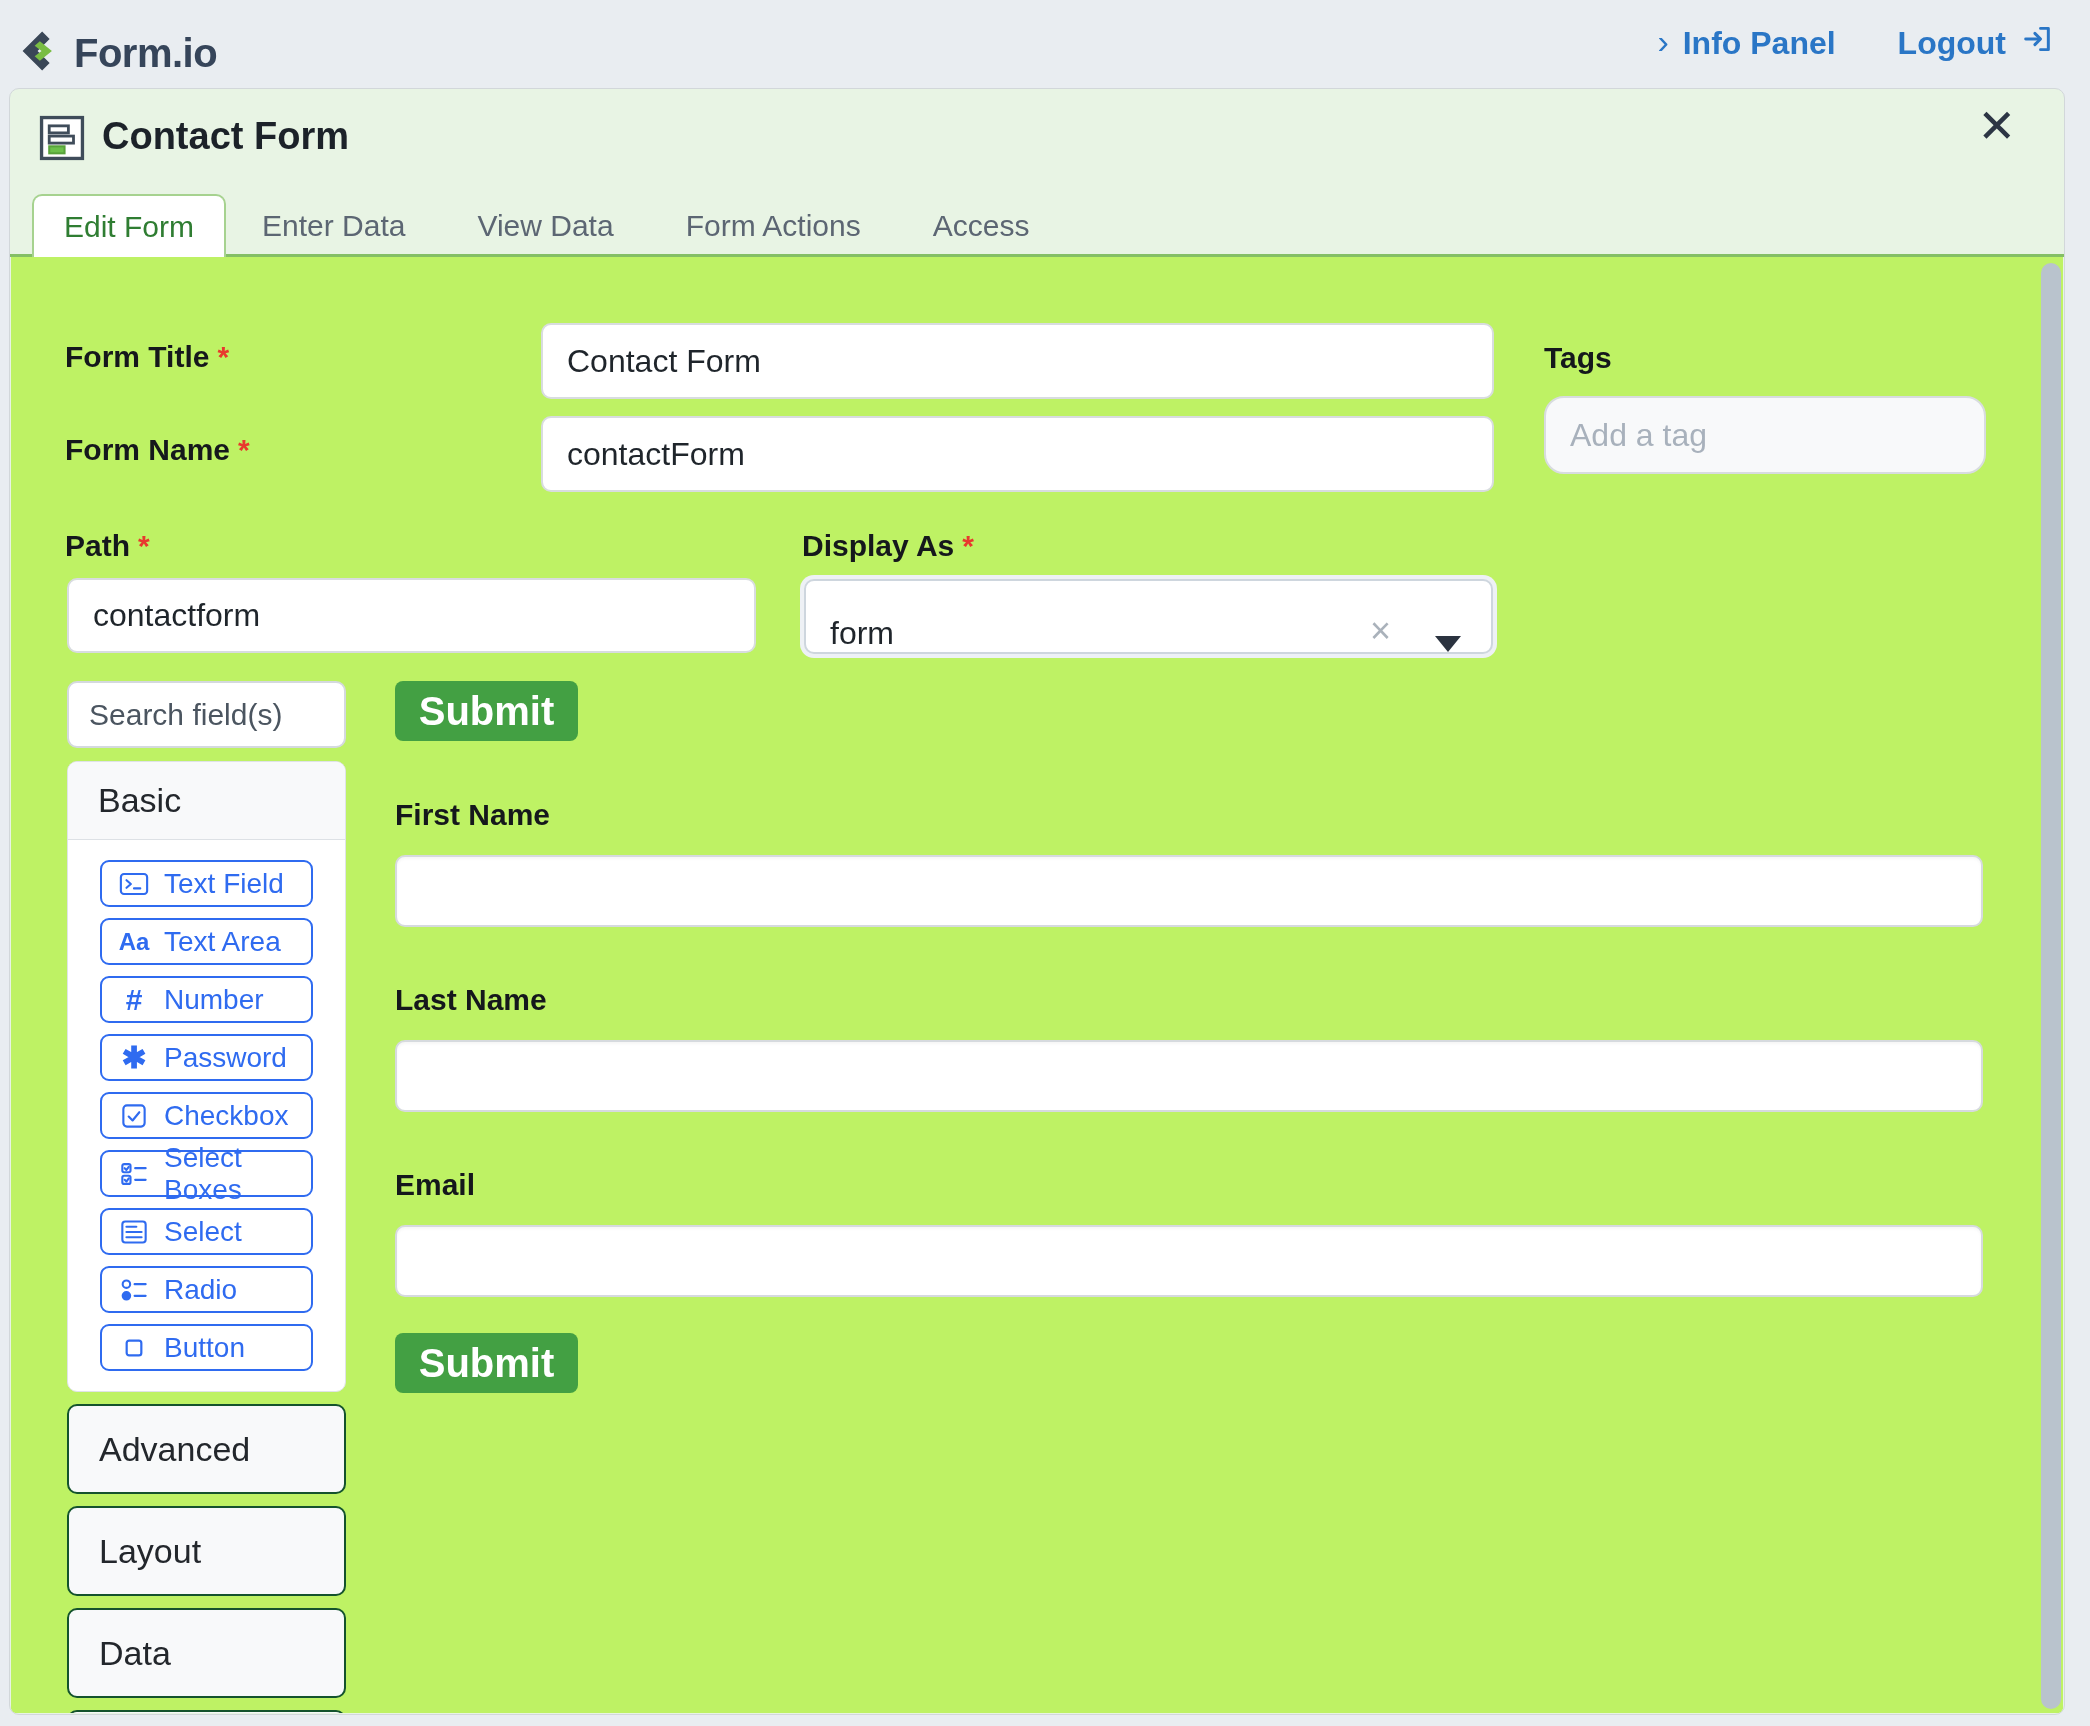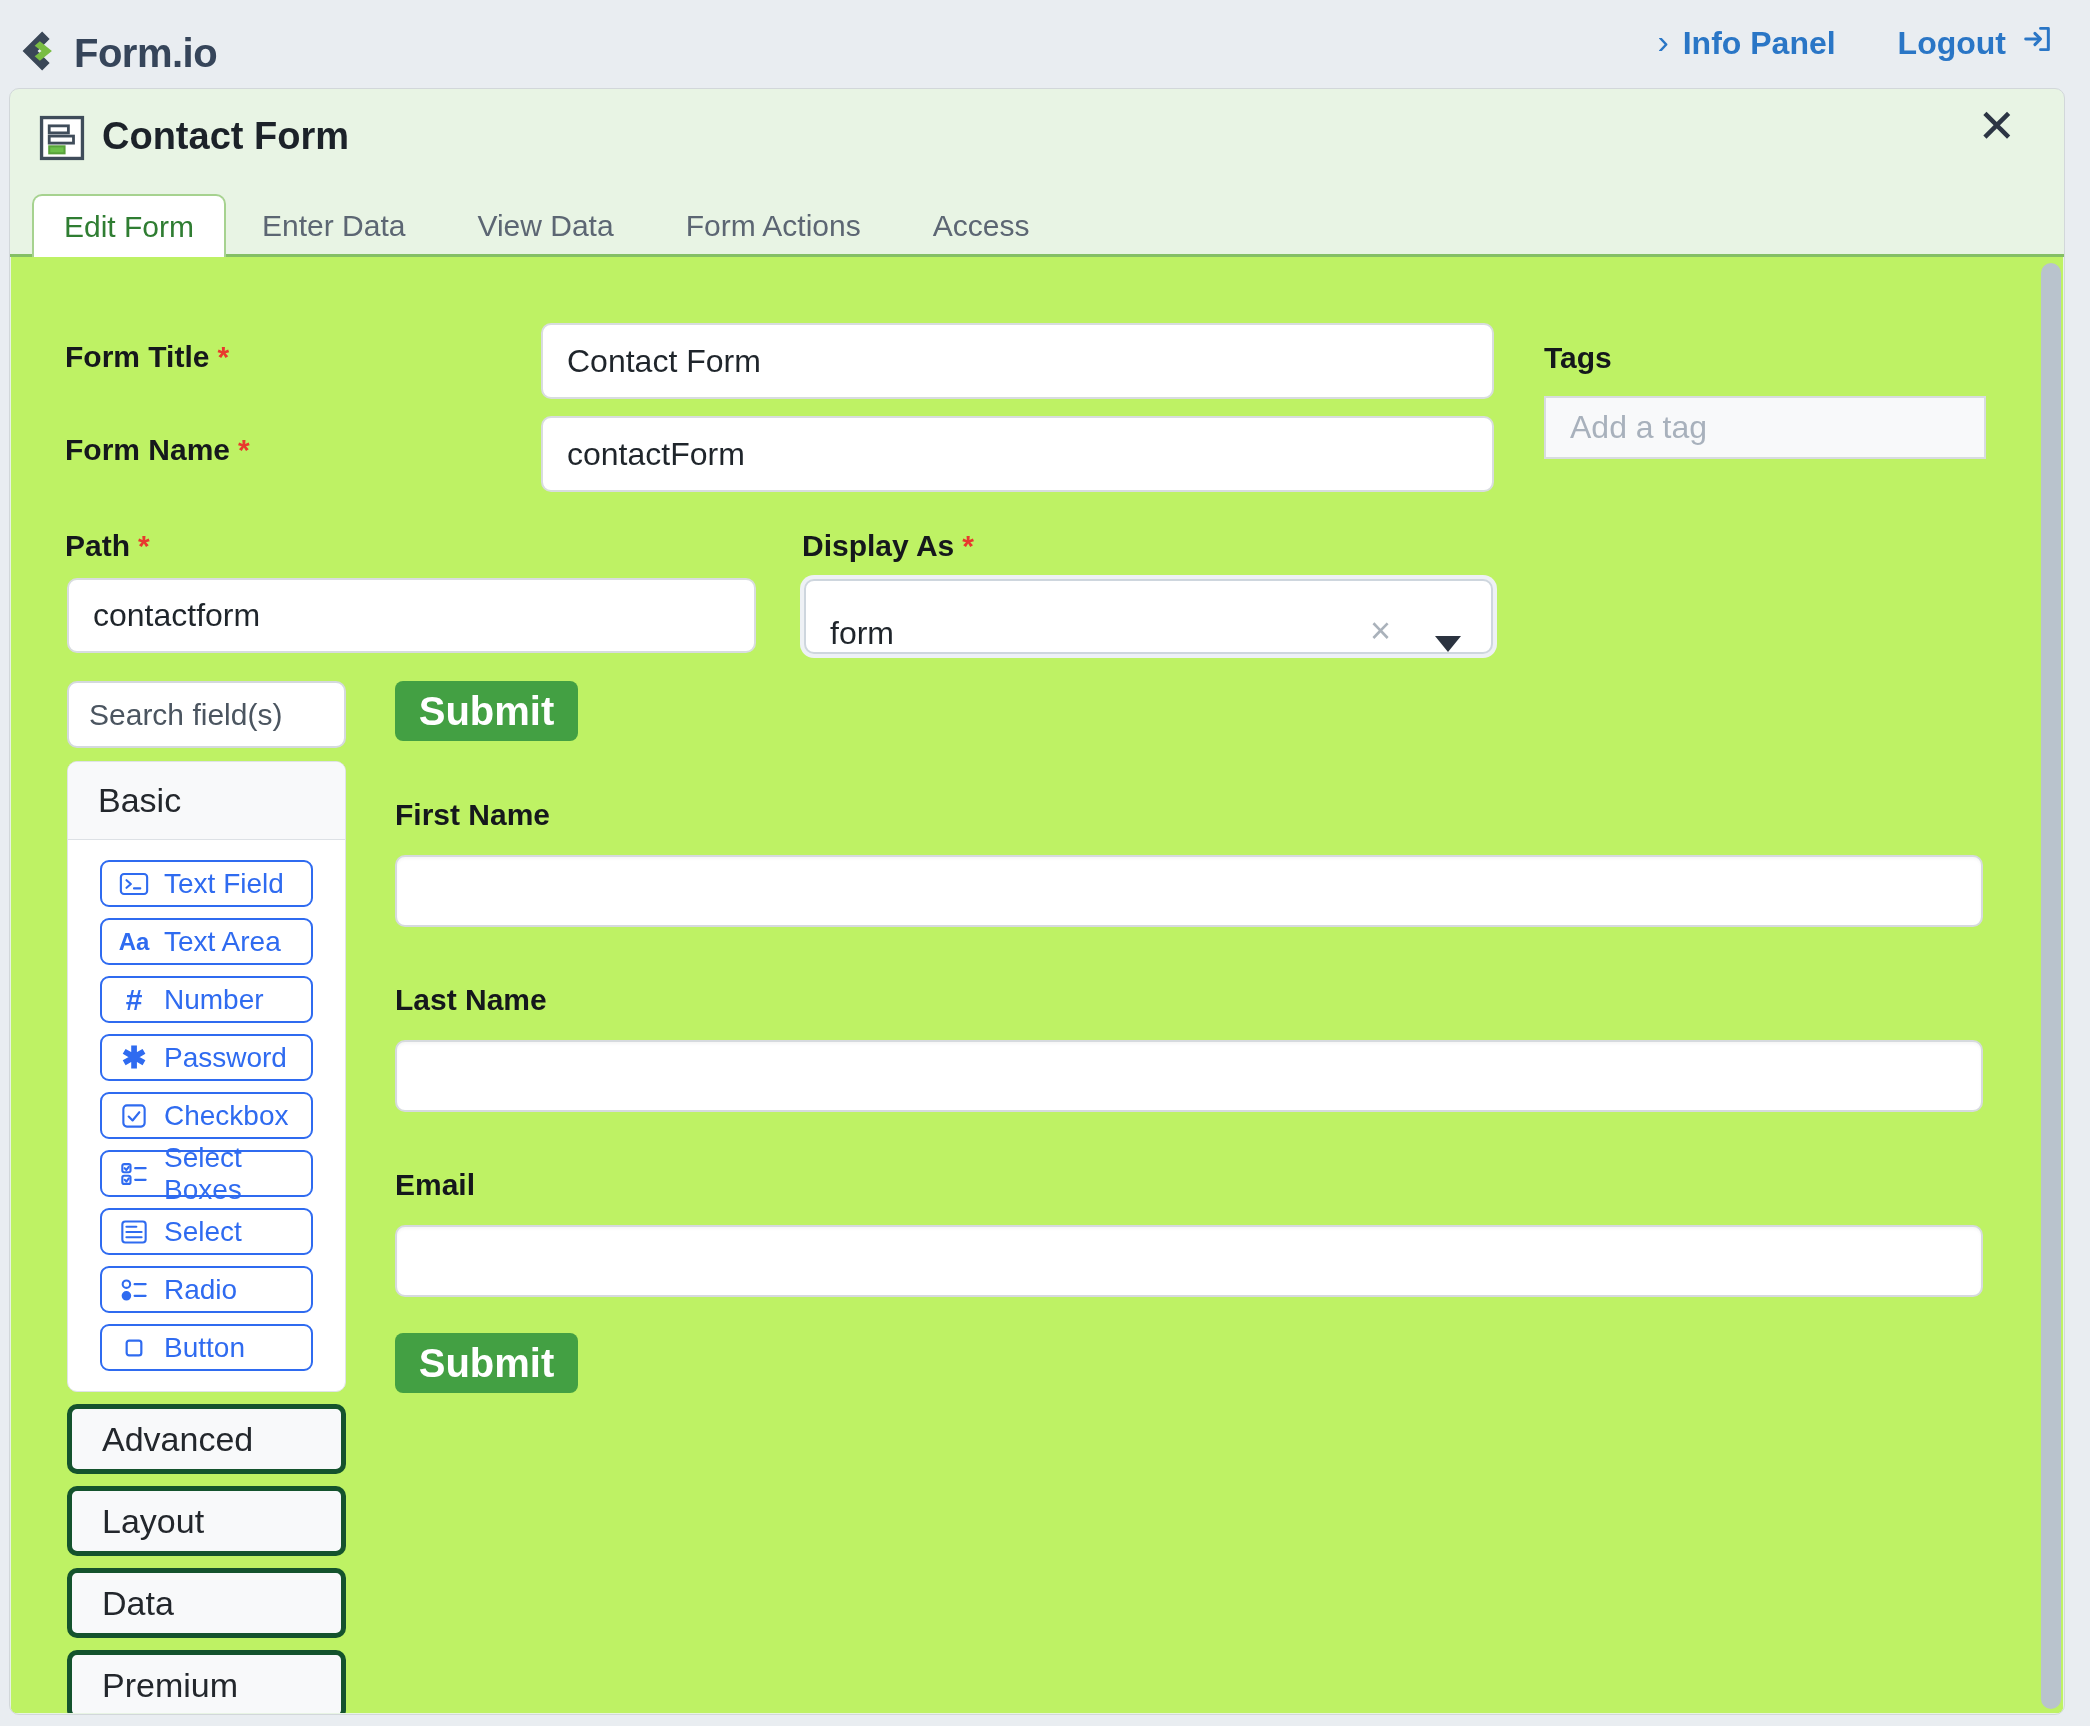--- a/index.html
+++ b/index.html
@@ -32,21 +32,21 @@
   .scroll-thumb { position:absolute; right:2px; top:6px; bottom:4px; width:20px; background:#b9c3cd; border-radius:10px; z-index:5; }
 
   
   .lbl { position:absolute; font-size:30px; font-weight:700; color:#15181c; white-space:nowrap; }
   .req { color:#e8392e; margin-left:8px; font-weight:700; }
   .txt-input { position:absolute; border:2px solid #d8dcdf; border-radius:10px; background:#fff;
                font-family:"Liberation Sans",sans-serif; font-size:32px; color:#1f252b; padding:0 24px; outline:none; }
   .txt-input::placeholder { color:#a8b1bc; }
   .in-form-title { left:530px; top:66px;  width:953px; height:76px; }
   .in-form-name  { left:530px; top:159px; width:953px; height:76px; }
-  .in-tags       { left:1533px; top:139px; width:442px; height:63px; background:#f8f9fa; border-radius:0; }
+  .in-tags       { left:1533px; top:139px; width:442px; height:78px; background:#f8f9fa; border-radius:20px; }
   .in-path       { left:56px;  top:321px; width:689px; height:75px; }
 
   .select-box { position:absolute; left:793px; top:322px; width:689px; height:75px; background:#fff;
                 border:2px solid #ced6de; border-radius:10px; box-shadow:0 0 0 4px #eef1f5;
                 display:flex; align-items:flex-end; padding:0 30px 0 24px; cursor:pointer; }
   .select-value { font-size:32px; color:#1f252b; flex:1; }
   .select-clear { font-size:36px; color:#aab2bb; margin-right:44px; cursor:pointer; }
   .select-caret { width:0; height:0; border-left:13px solid transparent; border-right:13px solid transparent; border-top:16px solid #2b3340; }
 
   
@@ -58,21 +58,21 @@
   .group-box { margin-top:13px; border:1px solid #dfe3e7; border-radius:10px; background:#fff; overflow:hidden; }
   .group-header { height:78px; background:#f8f9fa; border-bottom:1px solid #dde1e5; display:flex; align-items:center;
                   padding-left:30px; font-size:34px; color:#23272c; cursor:pointer; }
   .group-body { padding:20px 32px; display:flex; flex-direction:column; gap:11px; }
   .comp-btn { height:47px; border:2px solid #2f6bf0; border-radius:9px; color:#2f6bf0; display:flex; align-items:center;
               gap:13px; padding-left:15px; font-size:28px; cursor:grab; background:#fff; }
   .comp-ico { width:34px; display:flex; align-items:center; justify-content:center; flex:none; }
   .comp-ico svg { display:block; }
   .glyph-ico { font-size:24px; font-weight:600; color:#2f6bf0; }
   .glyph-ico--big { font-size:30px; }
-  .accordion { margin-top:12px; height:70px; background:#f8f9fa; border:5px solid #14532d; border-radius:10px;
+  .accordion { margin-top:12px; height:90px; background:#f8f9fa; border:2px solid #14532d; border-radius:10px;
                display:flex; align-items:center; padding-left:30px; font-size:34px; color:#23272c; cursor:pointer; }
 
   
   .canvas-col { margin-left:49px; width:1588px; }
   .btn-green { display:inline-block; background:#43a043; color:#fff; border:none; border-radius:8px;
                font-family:"Liberation Sans",sans-serif; font-size:40px; font-weight:700; width:183px; height:60px; cursor:pointer; }
   .fld { margin-top:56px; }
   .fld:first-of-type { margin-top:57px; }
   .fld-label { font-size:30px; font-weight:700; color:#15181c; }
   .fld-input { margin-top:23px; width:1588px; height:72px; border:2px solid #d6dade; border-radius:10px;

